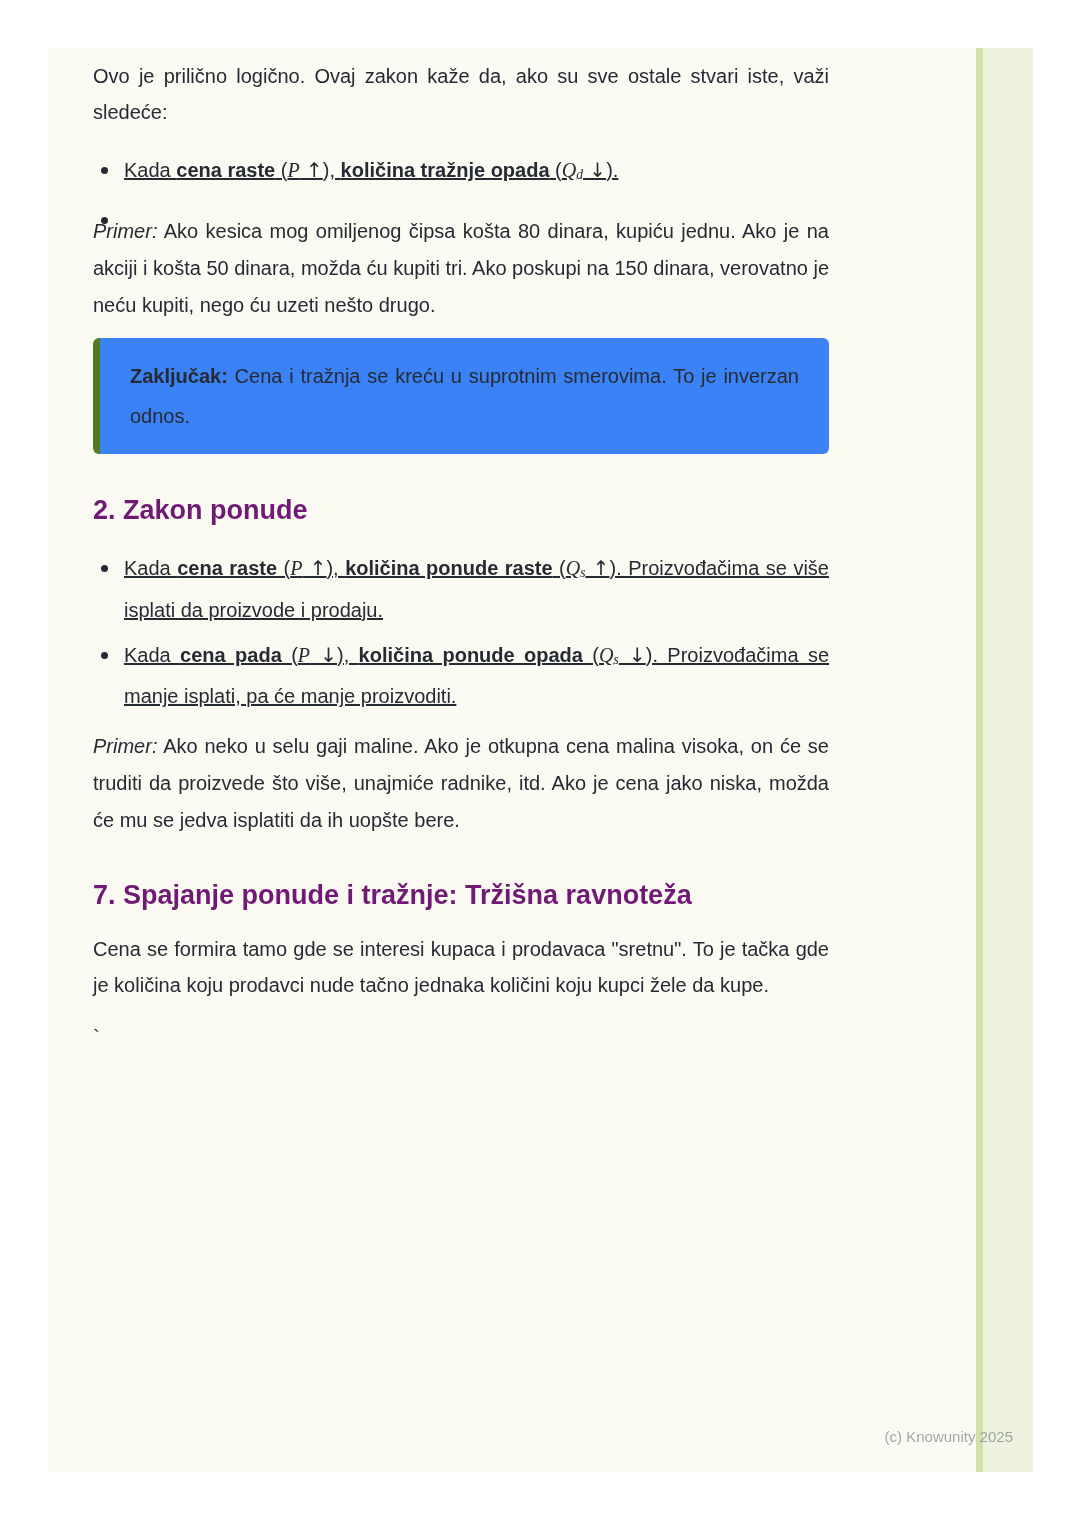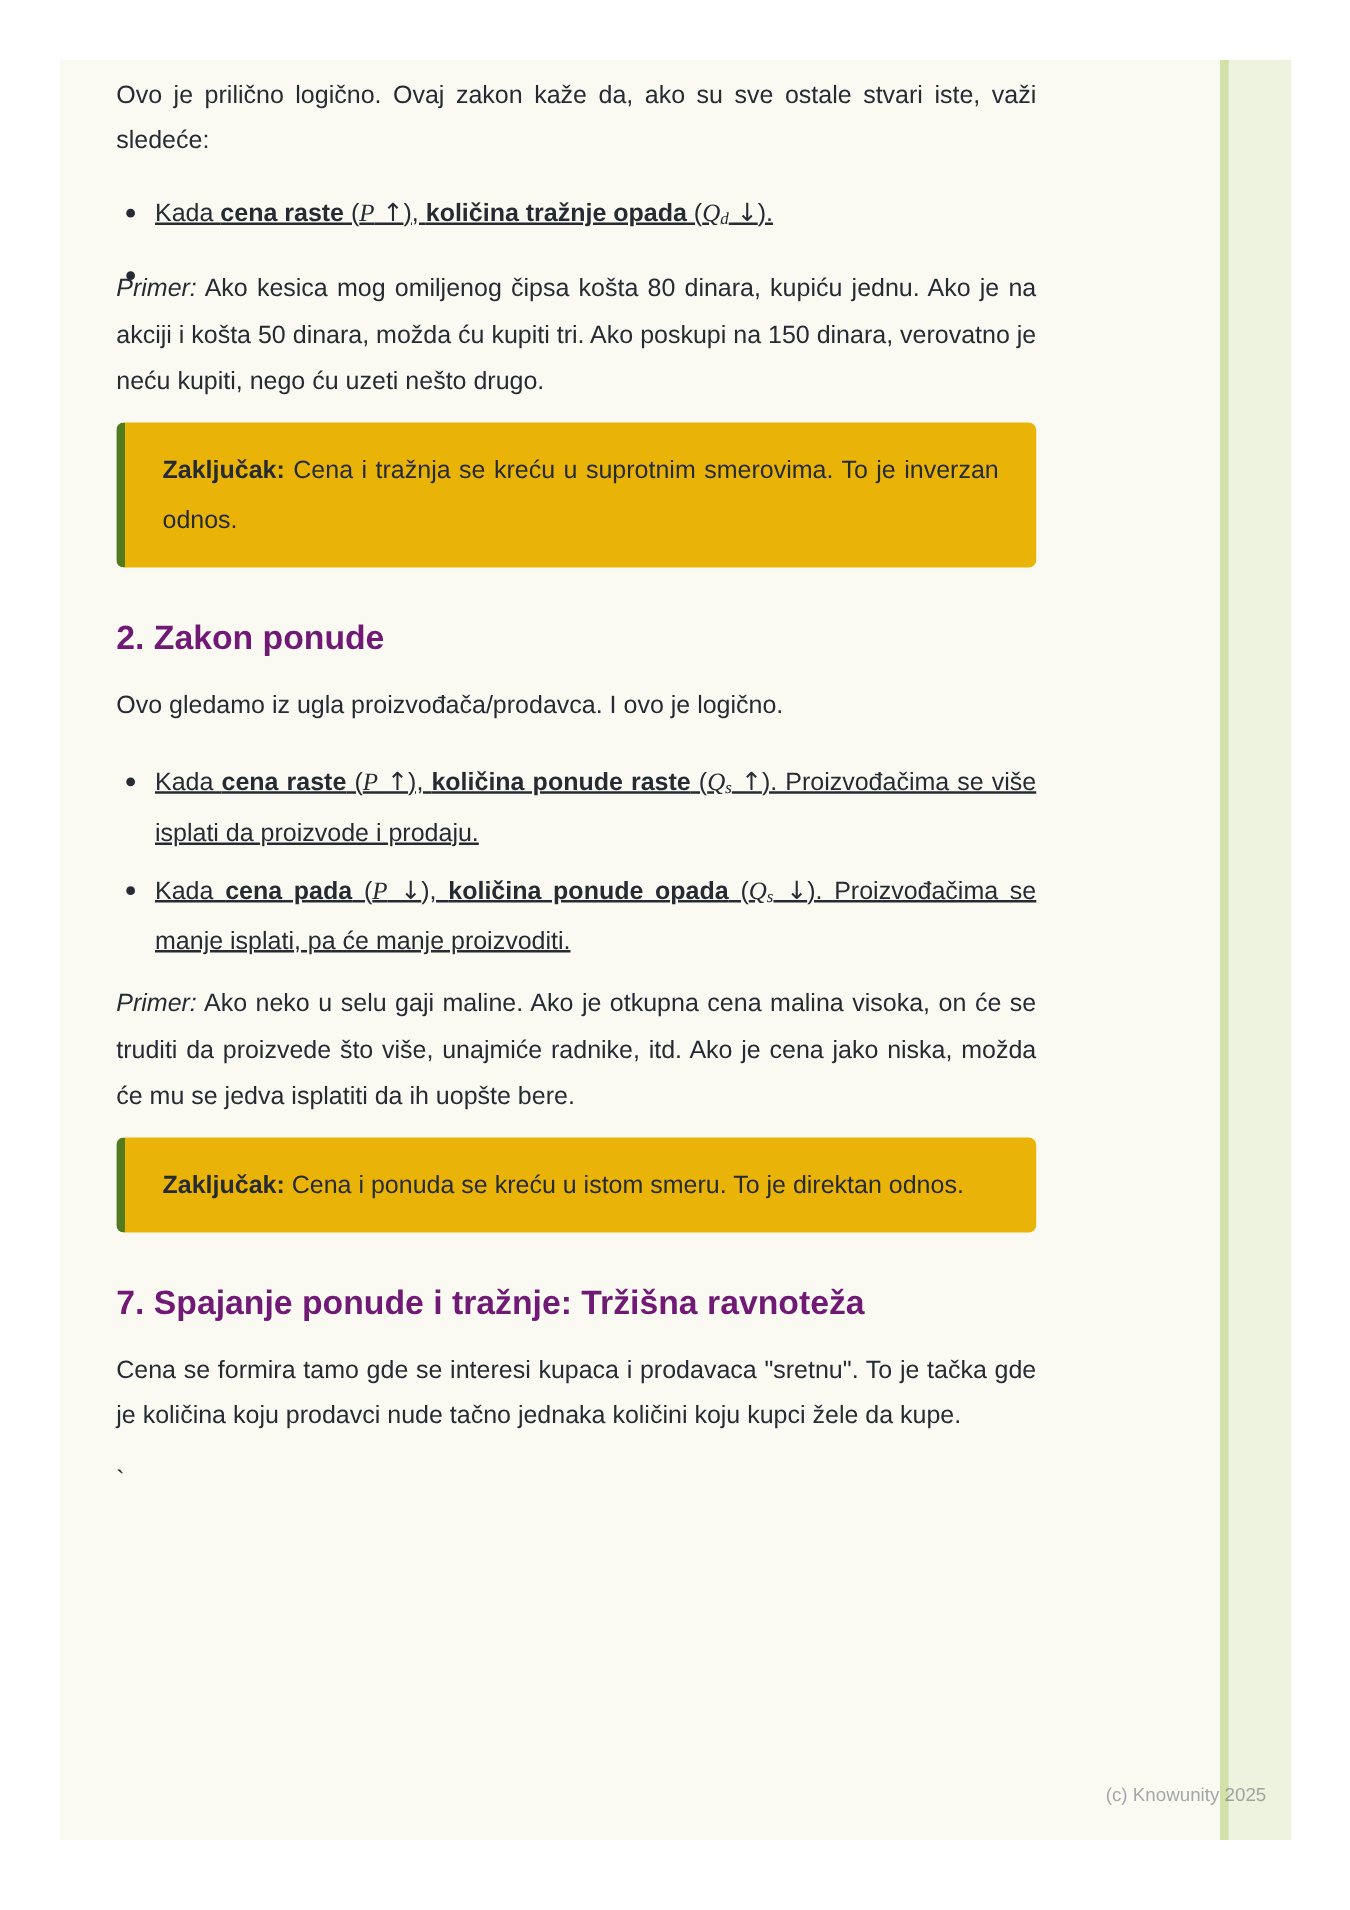--- a/index.html
+++ b/index.html
@@ -28,21 +28,21 @@
   .bullet-item { position:relative; padding-left:31px; line-height:36px; margin-bottom:9px; text-align:justify; }
   .dot {
     position:absolute; left:8px; top:15px; width:7px; height:7px;
     border-radius:50%; background:#262b33;
   }
 
   .primer { margin-top:20px; }
   .primer.second { margin-top:14px; }
 
   .callout {
-    margin-top:14px; background:#eab308;
+    margin-top:14px; background:#3b82f6;
     border-left:7px solid #527a1e; border-radius:6px;
     padding:18px 30px; line-height:40px; text-align:justify;
   }
   .callout.first { margin-top:14px; }
 
   h2.section-heading {
     margin-top:40px; font-size:27px; line-height:32px; font-weight:700; color:#701a75;
   }
   .after-heading { margin-top:20px; line-height:36px; }
 
@@ -82,36 +82,34 @@
       <span class="dot"></span>
     </div>
   </div>
 
   <p class="body-para primer"><span class="seg-i">Primer:</span><span> Ako kesica mog omiljenog čipsa košta 80 dinara, kupiću jednu. Ako je na akciji i košta 50 dinara, možda ću kupiti tri. Ako poskupi na 150 dinara, verovatno je neću kupiti, nego ću uzeti nešto drugo.</span></p>
 
   <div class="callout first"><span class="seg-b">Zaključak:</span><span> Cena i tražnja se kreću u suprotnim smerovima. To je inverzan odnos.</span></div>
 
   <h2 class="section-heading">2. Zakon ponude</h2>
 
-  <p class="body-para after-heading">Ovo gledamo iz ugla proizvođača/prodavca. I ovo je logično.</p>
 
   <div class="bullet-list second">
     <div class="bullet-item">
       <span class="dot"></span>
       <span><span>Kada </span><span class="seg-b">cena raste</span><span> (</span><span class="seg-m">P</span><span class="seg-arr"> ↑</span><span>), </span><span class="seg-b">količina ponude raste</span><span> (</span><span class="seg-m">Q</span><span class="seg-sub">s</span><span class="seg-arr"> ↑</span><span>). Proizvođačima se više isplati da proizvode i prodaju.</span></span>
     </div>
     <div class="bullet-item">
       <span class="dot"></span>
       <span><span>Kada </span><span class="seg-b">cena pada</span><span> (</span><span class="seg-m">P</span><span class="seg-arr"> ↓</span><span>), </span><span class="seg-b">količina ponude opada</span><span> (</span><span class="seg-m">Q</span><span class="seg-sub">s</span><span class="seg-arr"> ↓</span><span>). Proizvođačima se manje isplati, pa će manje proizvoditi.</span></span>
     </div>
   </div>
 
   <p class="body-para primer second"><span class="seg-i">Primer:</span><span> Ako neko u selu gaji maline. Ako je otkupna cena malina visoka, on će se truditi da proizvede što više, unajmiće radnike, itd. Ako je cena jako niska, možda će mu se jedva isplatiti da ih uopšte bere.</span></p>
 
-  <div class="callout"><span class="seg-b">Zaključak:</span><span> Cena i ponuda se kreću u istom smeru. To je direktan odnos.</span></div>
 
   <h2 class="section-heading">7. Spajanje ponude i tražnje: Tržišna ravnoteža</h2>
 
   <p class="equilibrium">Cena se formira tamo gde se interesi kupaca i prodavaca "sretnu". To je tačka gde je količina koju prodavci nude tačno jednaka količini koju kupci žele da kupe.</p>
 
   <p class="stray">`</p>
 
 </div>
 
 <div class="watermark">(c) Knowunity 2025</div>

